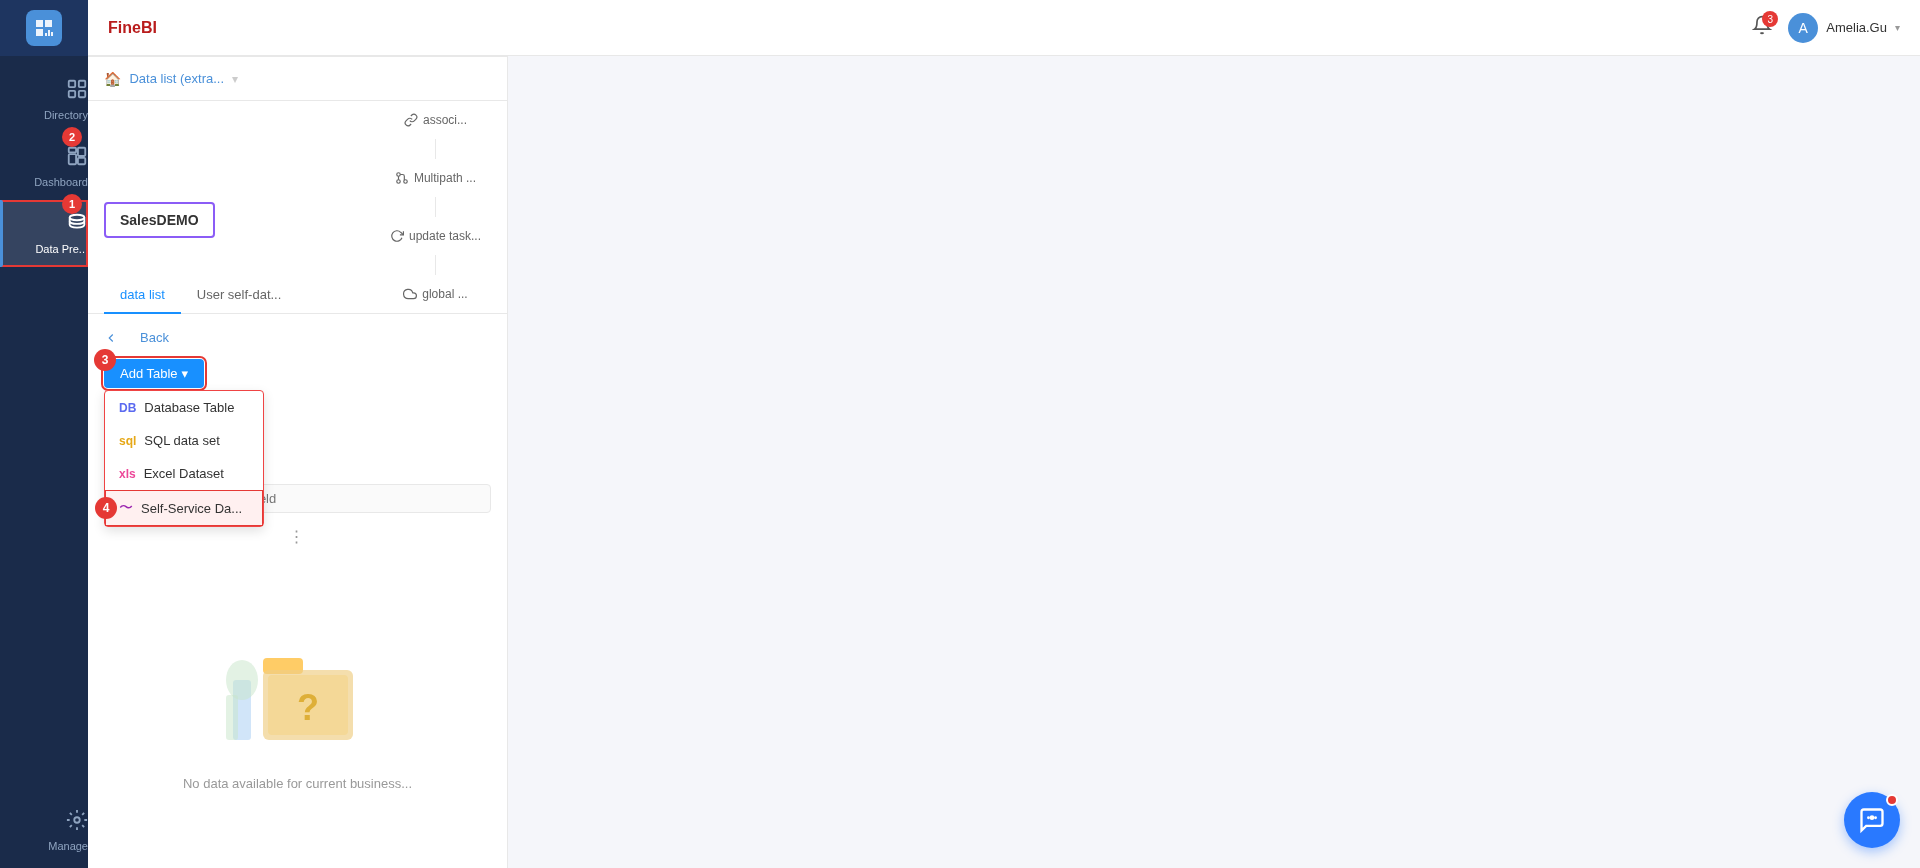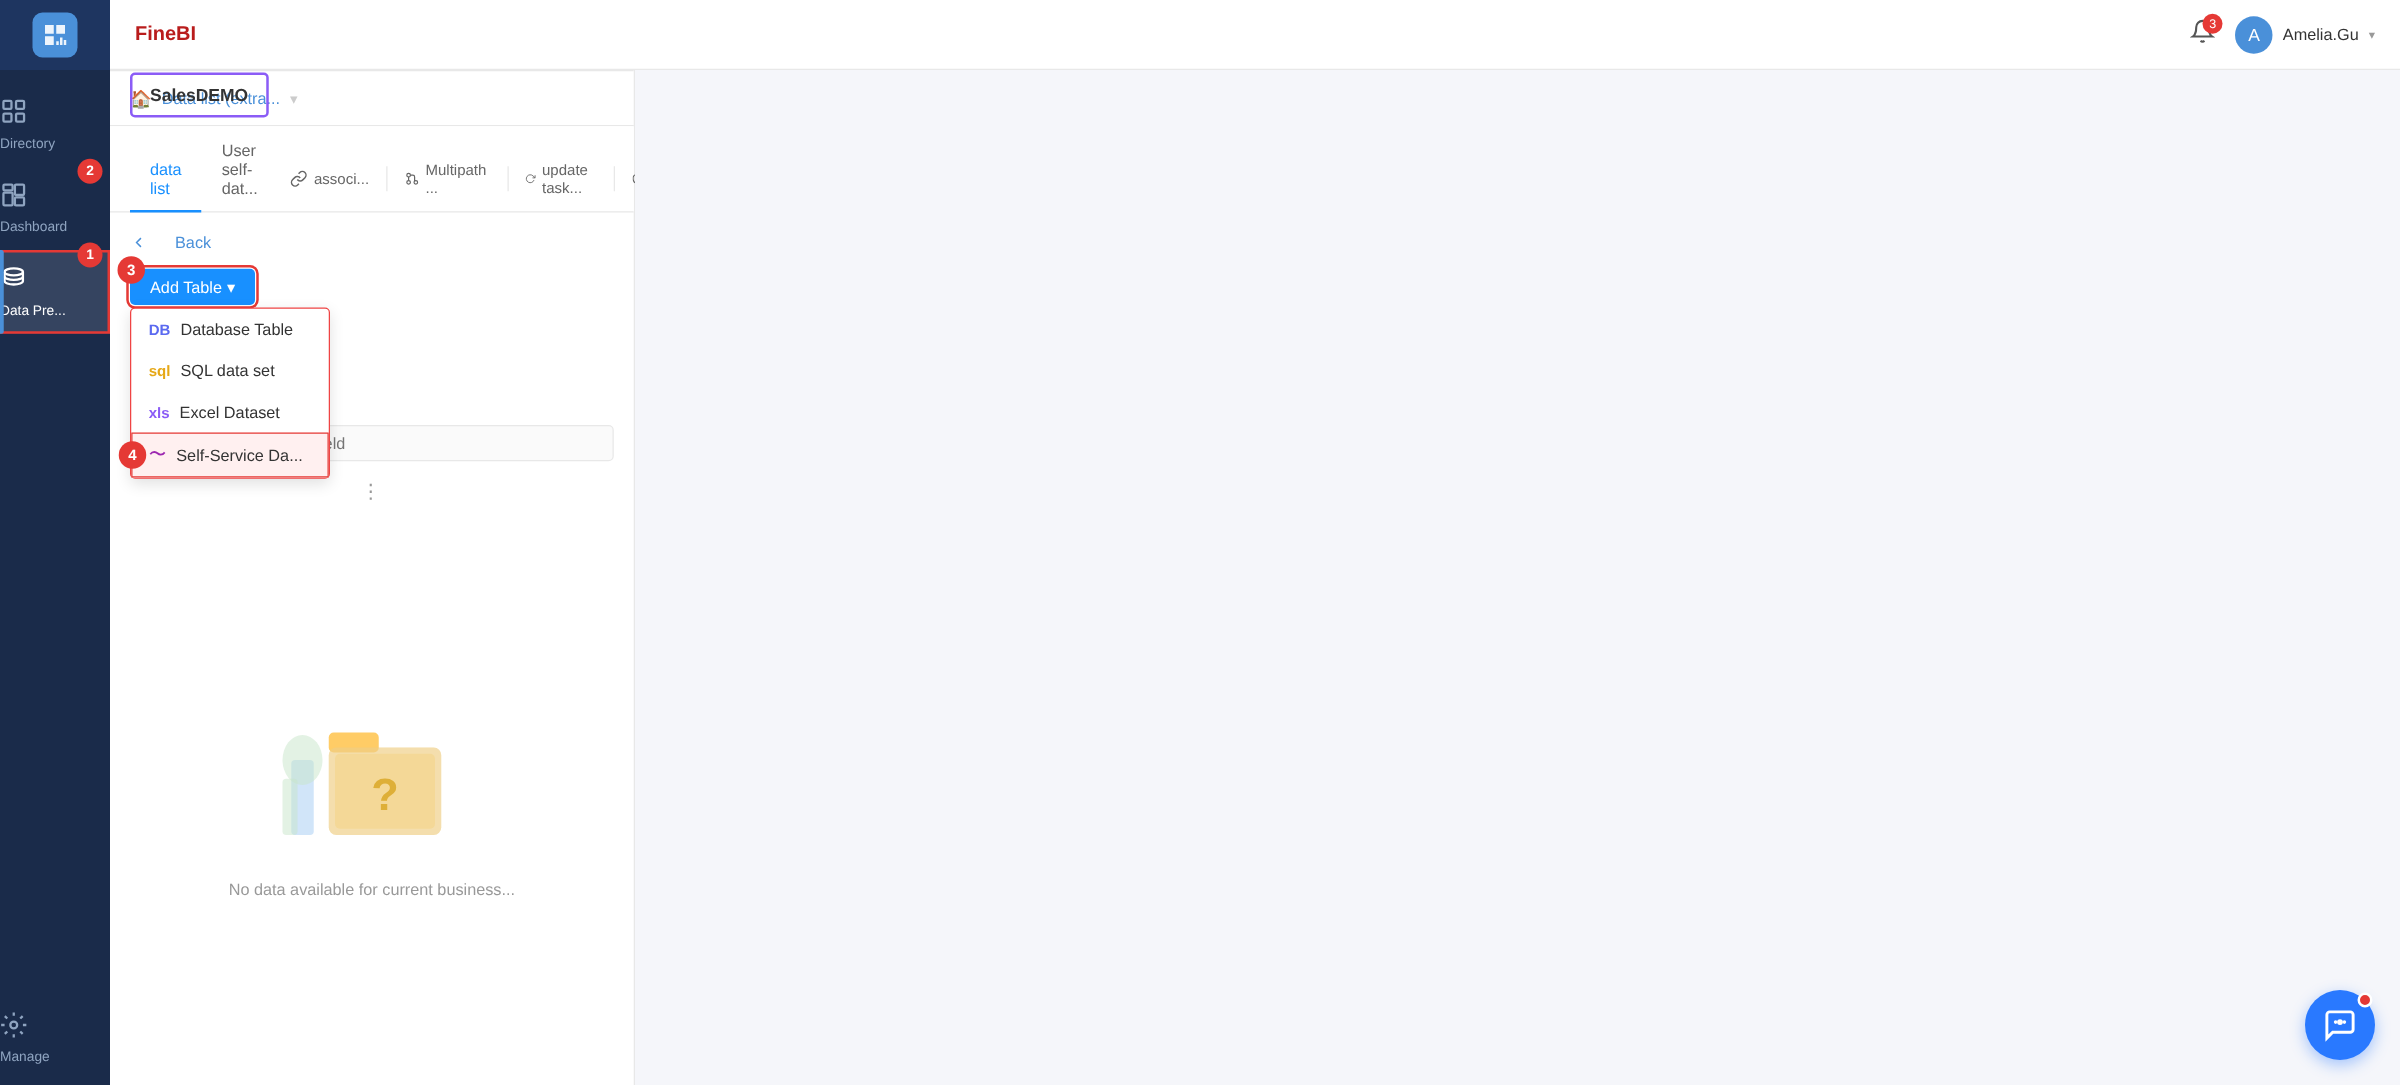--- a/index.html
+++ b/index.html
@@ -34,21 +34,21 @@
       flex-direction: column;
       align-items: center;
       width: 100%;
       flex: 1;
       padding-top: 10px;
     }
     .sidebar-item {
       width: 88px;
       display: flex;
       flex-direction: column;
-      align-items: flex-start;
+      align-items: flex-end;
       padding: 12px 0;
       cursor: pointer;
       color: #8fa4c0;
       font-size: 11px;
       gap: 4px;
       position: relative;
     }
     .sidebar-item.active {
       background: rgba(255,255,255,0.1);
       color: white;
@@ -256,21 +256,21 @@
       color: #333;
       cursor: pointer;
     }
     .dropdown-item.highlighted {
       background: #fff0f0;
       outline: 1px solid #e53935;
       outline-offset: -1px;
     }
     .db-icon { color: #5b6af0; font-size: 12px; font-weight: bold; }
     .sql-icon { color: #e6a817; font-size: 12px; font-weight: bold; }
-    .xls-icon { color: #8b5cf6; font-size: 12px; font-weight: bold; }
+    .xls-icon { color: #ec4899; font-size: 12px; font-weight: bold; }
     .self-icon { color: #9c27b0; font-size: 14px; }
 
     
     .empty-state {
       display: flex; flex-direction: column; align-items: center; justify-content: center;
       flex: 1; gap: 16px; padding: 40px;
     }
     .empty-text {
       font-size: 13px; color: #999; text-align: center;
     }
@@ -487,21 +487,21 @@
       <div class="breadcrumb-bar">
         <span class="breadcrumb-icon">🏠</span>
         <span class="breadcrumb-text">Data list (extra...</span>
         <span class="breadcrumb-chevron">▾</span>
       </div>
 
       <div style="display:flex; align-items:flex-end; border-bottom: 1px solid #e8e8e8; background: white; padding: 0 16px;">
         <div class="tab active">data list</div>
         <div class="tab">User self-dat...</div>
 
-        <div style="margin-left:auto; display:flex; align-items:center; gap:4px; padding: 4px 0;">
+        <div style="margin-left:auto; display:flex; align-items:center; gap:4px; padding: 4px 0; flex-direction: column;">
           <div class="toolbar-item">
             <svg width="14" height="14" viewBox="0 0 24 24" fill="none" stroke="#666" stroke-width="2">
               <path d="M10 13a5 5 0 0 0 7.54.54l3-3a5 5 0 0 0-7.07-7.07l-1.72 1.71"></path>
               <path d="M14 11a5 5 0 0 0-7.54-.54l-3 3a5 5 0 0 0 7.07 7.07l1.71-1.71"></path>
             </svg>
             <span>associ...</span>
           </div>
           <div class="toolbar-divider"></div>
           <div class="toolbar-item">
             <svg width="14" height="14" viewBox="0 0 24 24" fill="none" stroke="#666" stroke-width="2">

